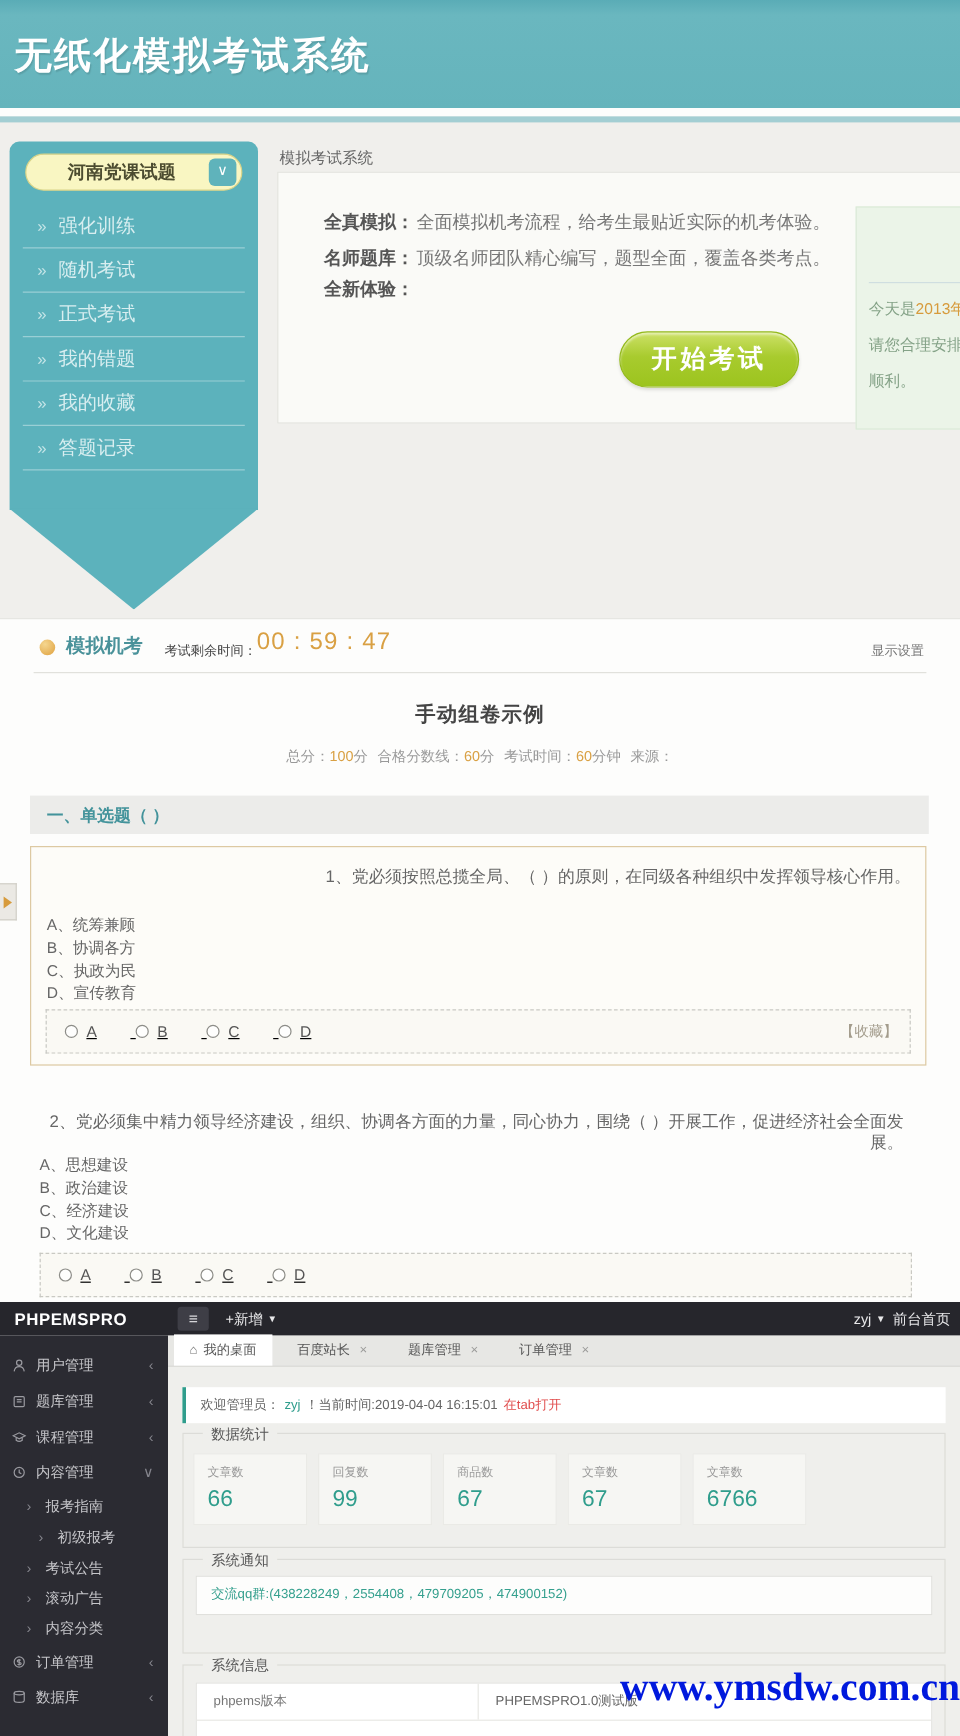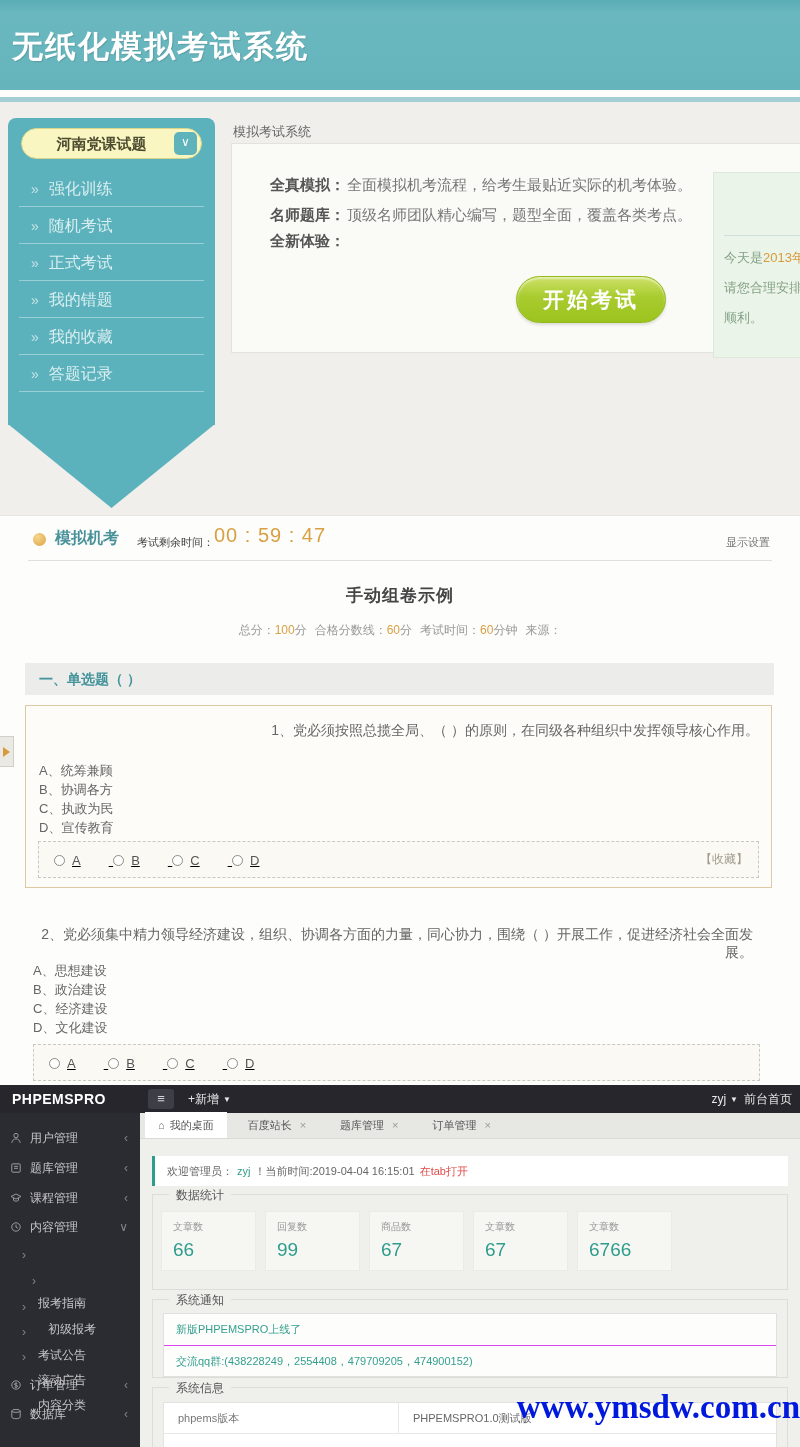--- a/index.html
+++ b/index.html
@@ -101,21 +101,21 @@
   .a-caret { font-size:8px; margin-left:4px; vertical-align:1px; }
   .a-user { position:absolute; right:62px; top:0; line-height:28px; color:#e8e8ea; font-size:12px; cursor:pointer; }
   .a-front { position:absolute; right:8px; top:0; line-height:28px; color:#e8e8ea; font-size:12px; cursor:pointer; }
 
   .a-sb { position:absolute; left:0; top:28px; width:140px; height:334px; background:#2b2b32; }
   .a-row { position:absolute; left:0; width:140px; height:26px; line-height:26px;
            color:#c6c6ca; font-size:12px; cursor:pointer; }
   .a-row .ic { position:absolute; left:10px; top:7px; }
   .a-row .lb { position:absolute; left:30px; }
   .a-row .chev { position:absolute; right:12px; color:#84848c; font-size:12px; }
-  .a-sub .lb { left:38px;margin-top:48px; } .a-sub .ar { position:absolute; left:22px; color:#84848c; }
+  .a-sub .lb { left:38px; } .a-sub .ar { position:absolute; left:22px; color:#84848c; }
   .a-sub2 .lb { left:48px; } .a-sub2 .ar { left:32px; }
 
   .a-tabs { position:absolute; left:140px; top:28px; width:660px; height:26px; background:#e7e7e4;
             border-bottom:1px solid #dadad6; display:flex; align-items:flex-end; }
   .a-tab { height:26px; line-height:26px; font-size:11px; color:#555; padding:0 13px;
            cursor:pointer; white-space:nowrap; }
   .a-tab.active { background:#fff; margin-left:5px; }
   .a-tab .home { margin-right:5px; color:#777; }
   .a-tab .x { margin-left:8px; color:#9a9a98; }
   .a-tab + .a-tab { margin-left:8px; }
@@ -355,21 +355,20 @@
         <div class="card">
             <div class="cl">文章数</div>
             <div class="cv">6766</div>
           </div>
       </div>
     </div>
 
     <div class="panel p-notice">
       <span class="panel-legend">系统通知</span>
       <div class="nlist">
-        <div class="nrow">新版PHPEMSPRO上线了</div>
         <div class="nrow">交流qq群:(438228249，2554408，479709205，474900152)</div>
       </div>
     </div>
 
     <div class="panel p-sys">
       <span class="panel-legend">系统信息</span>
       <div class="stable">
         <div class="srow">
           <span class="k">phpems版本</span>
           <span class="v">PHPEMSPRO1.0测试版</span>

